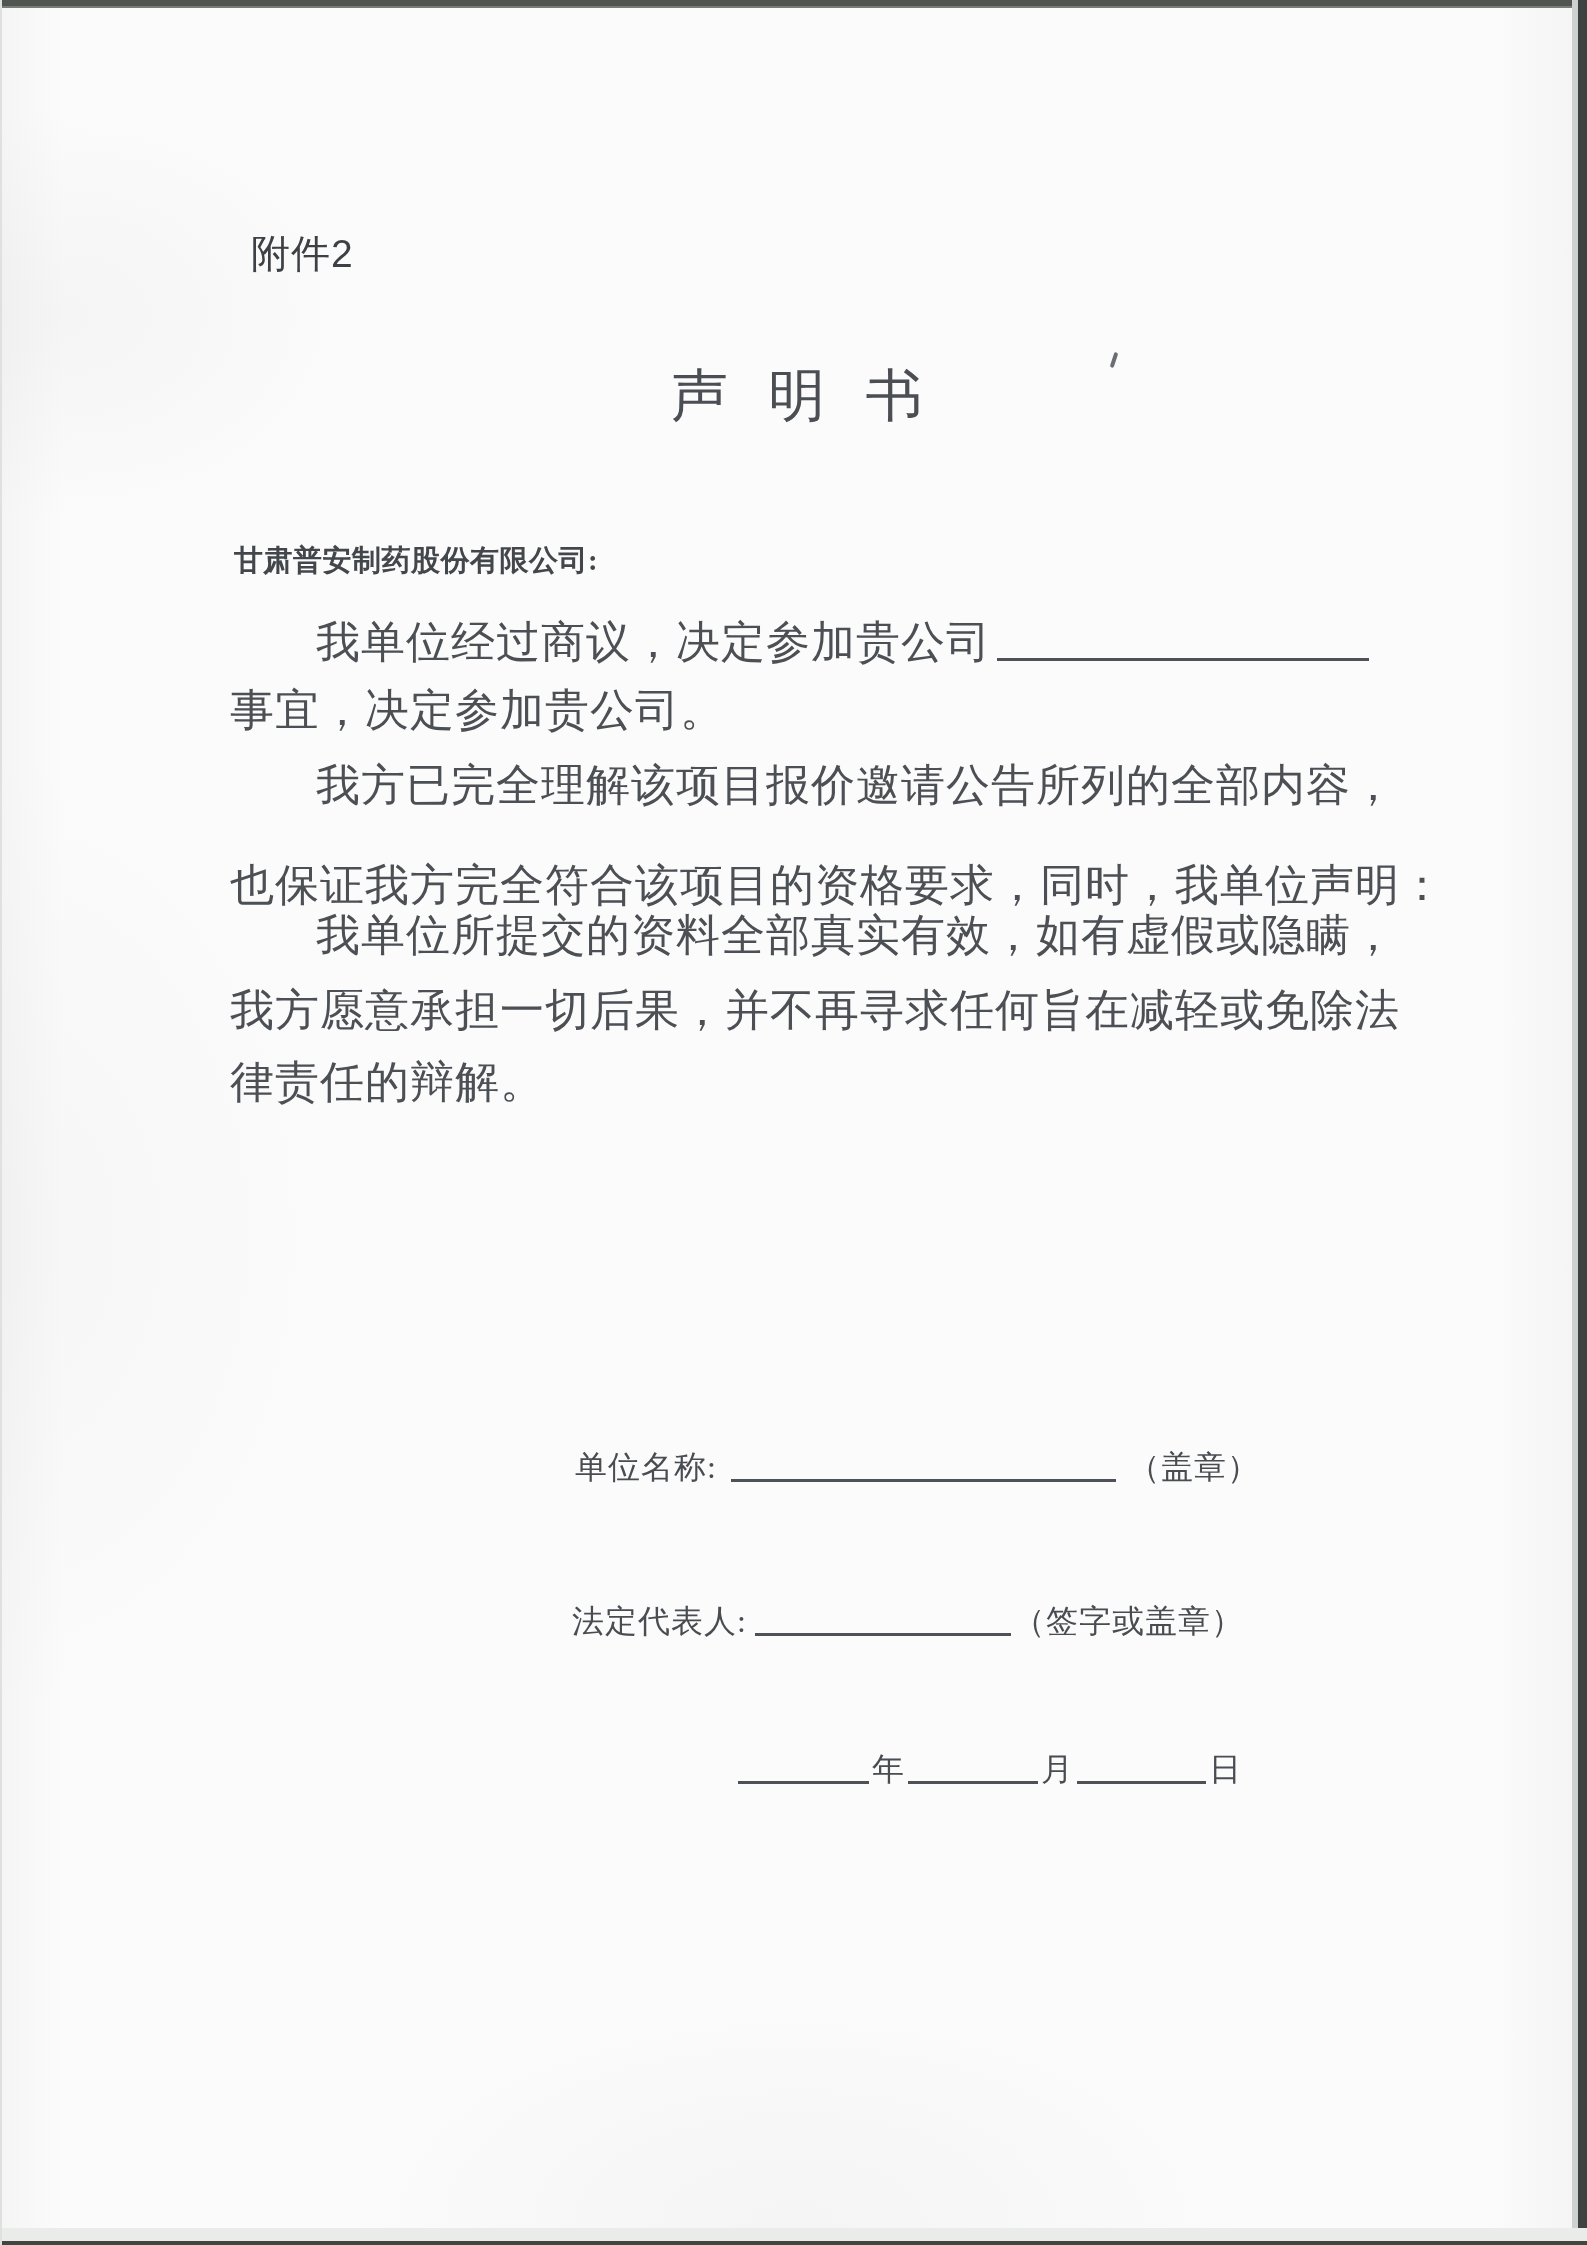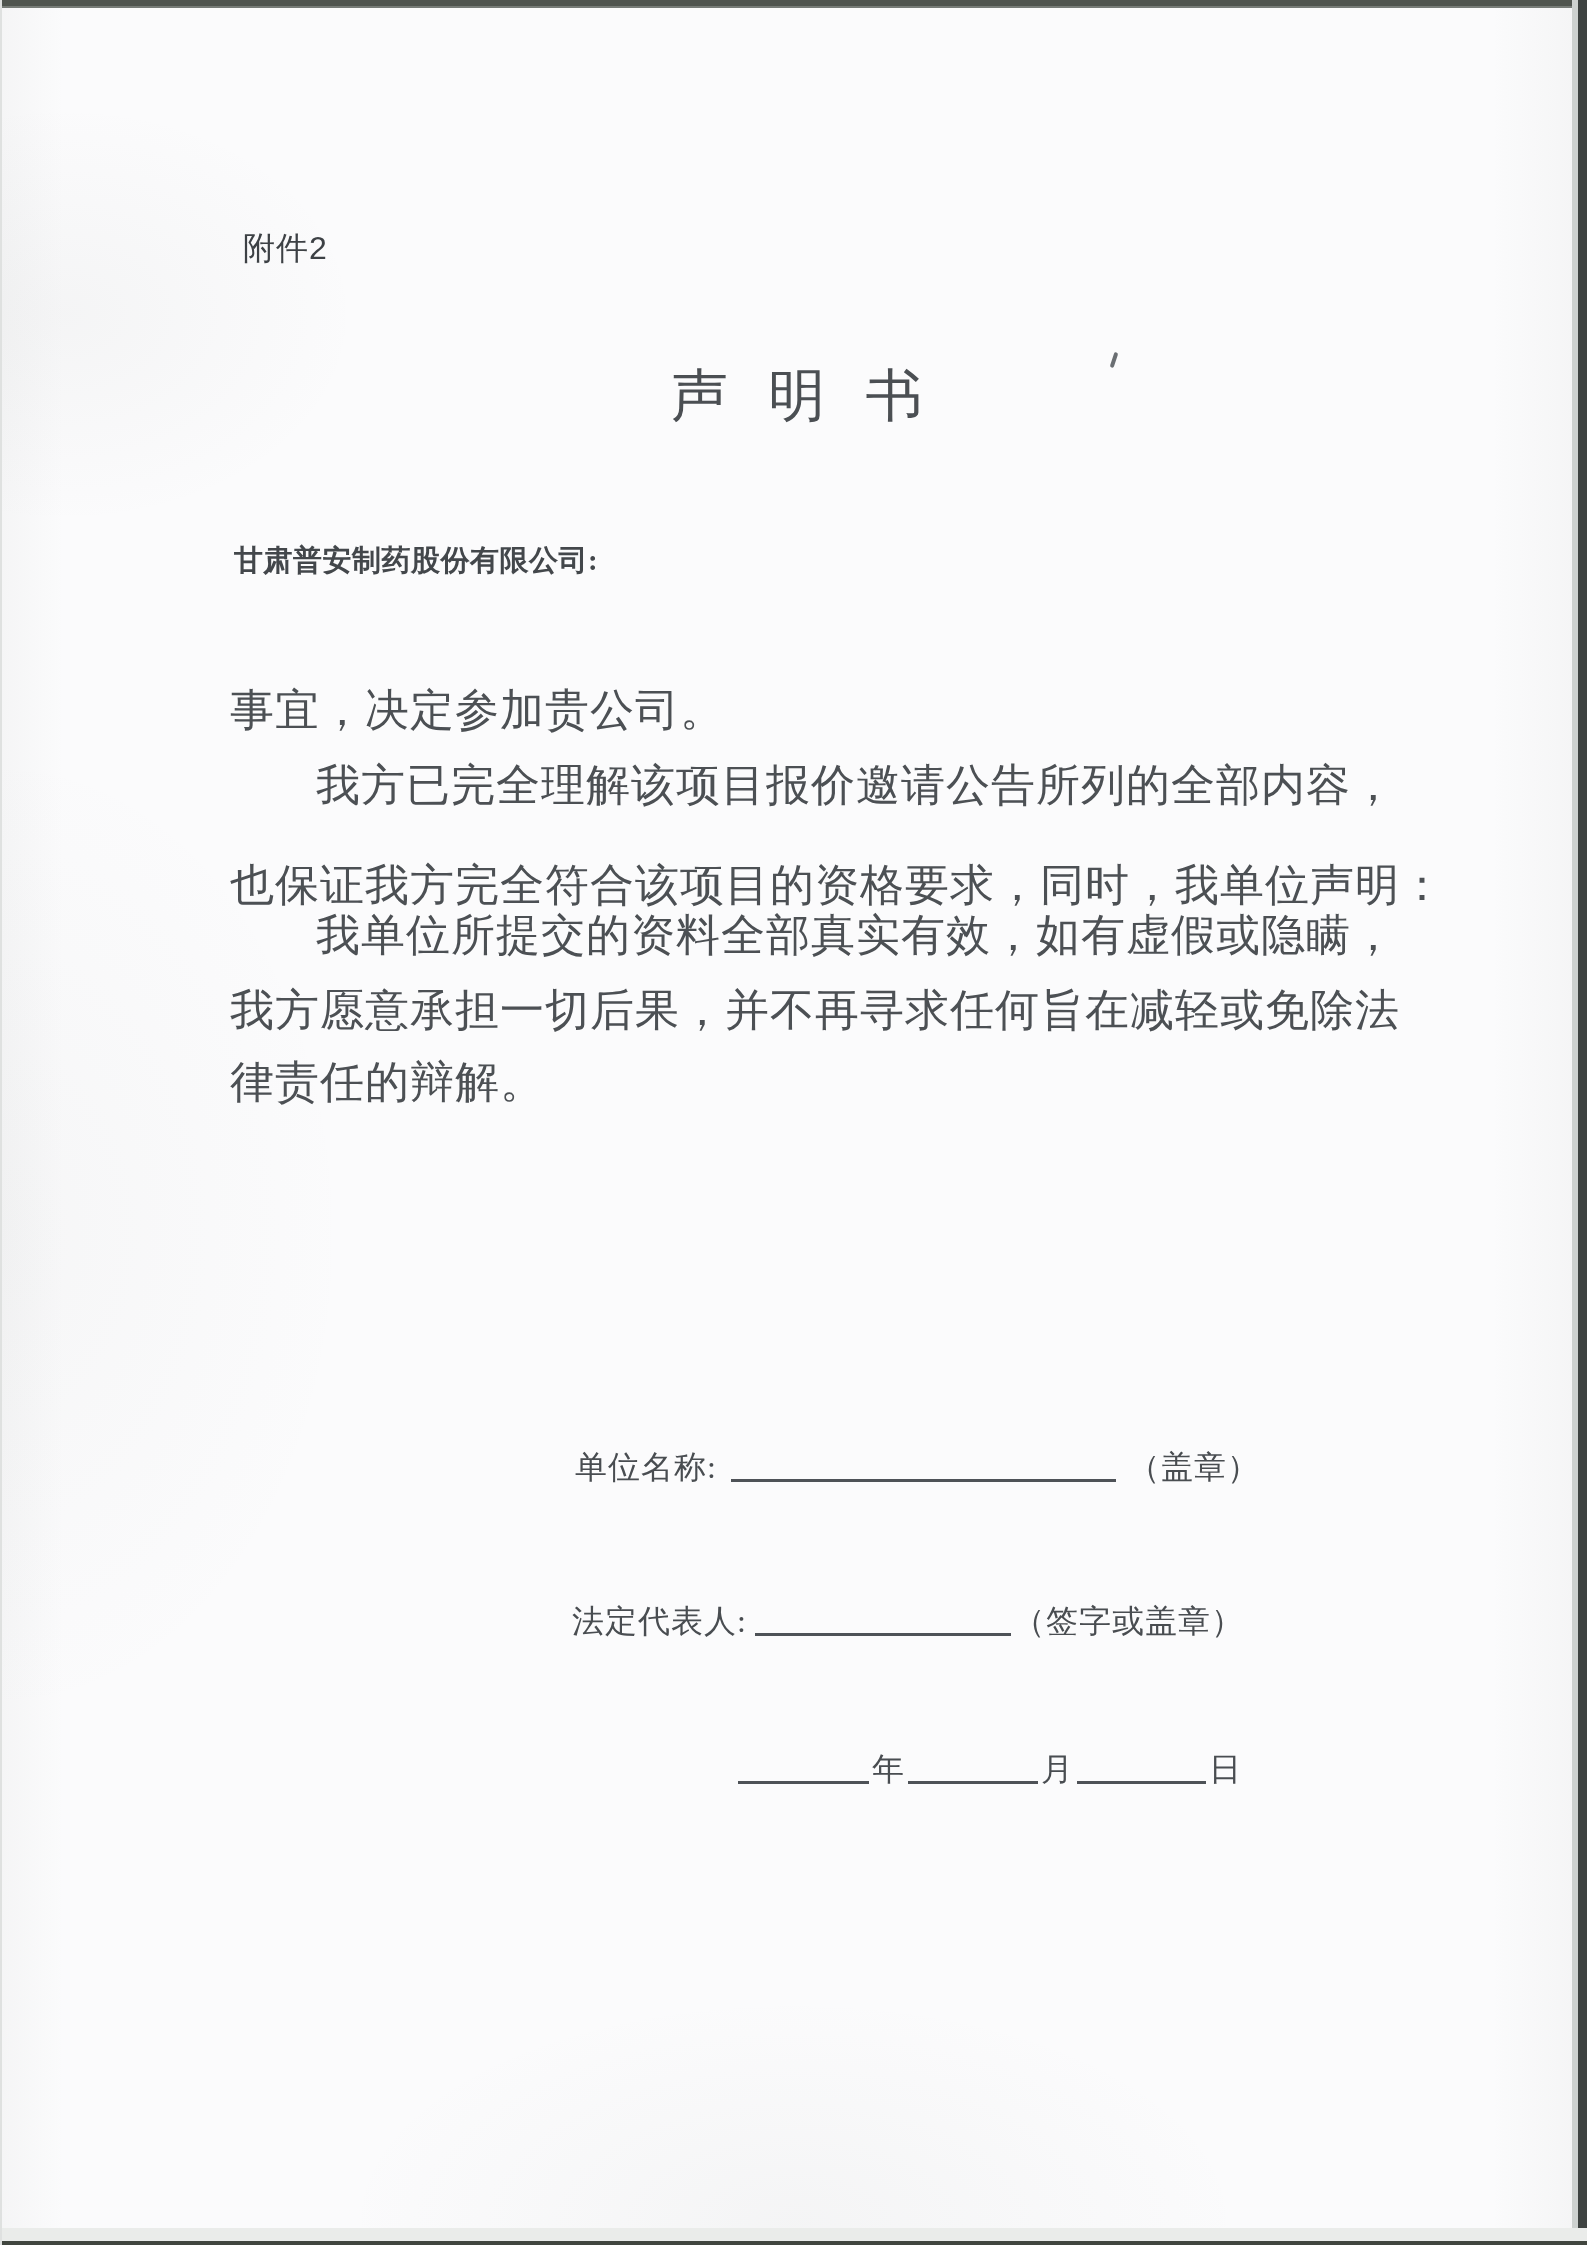--- a/index.html
+++ b/index.html
@@ -45,23 +45,23 @@
     background: #41463f;
     border-top: 13px solid #eaecea;
   }
   .edge-left {
     position: absolute; top: 0; left: 0; bottom: 0; width: 2px;
     background: #dfe1e0;
   }
 
   .attachment {
     position: absolute;
-    left: 243px; top: 227px;
+    left: 251px; top: 227px;
     font-family: "Liberation Sans", sans-serif;
-    font-size: 32px;
+    font-size: 39px;
     color: #3d4145;
     letter-spacing: 1px;
     white-space: nowrap;
   }
   .title {
     position: absolute;
     left: 671px; top: 358px;
     margin: 0;
     font-size: 57px;
     font-weight: normal;
@@ -140,20 +140,23 @@
   <div class="edge-left"></div>
 
   <div class="attachment">附件2</div>
 
   <h1 class="title">声 明 书</h1>
 
   <div class="speck"></div>
 
   <div class="recipient">甘肃普安制药股份有限公司:</div>
 
+  <div class="line l1">
+    <span>我单位经过商议，决定参加贵公司</span><span class="blank blank-project"></span>
+  </div>
   <div class="line l2">事宜，决定参加贵公司。</div>
   <div class="line l3">我方已完全理解该项目报价邀请公告所列的全部内容，</div>
   <div class="line l4">也保证我方完全符合该项目的资格要求，同时，我单位声明：</div>
   <div class="line l5">我单位所提交的资料全部真实有效，如有虚假或隐瞒，</div>
   <div class="line l6">我方愿意承担一切后果，并不再寻求任何旨在减轻或免除法</div>
   <div class="line l7">律责任的辩解。</div>
 
   <div class="sig-row sig-company">
     <span>单位名称:</span><span class="blank blank-company"></span><span>（盖章）</span>
   </div>

